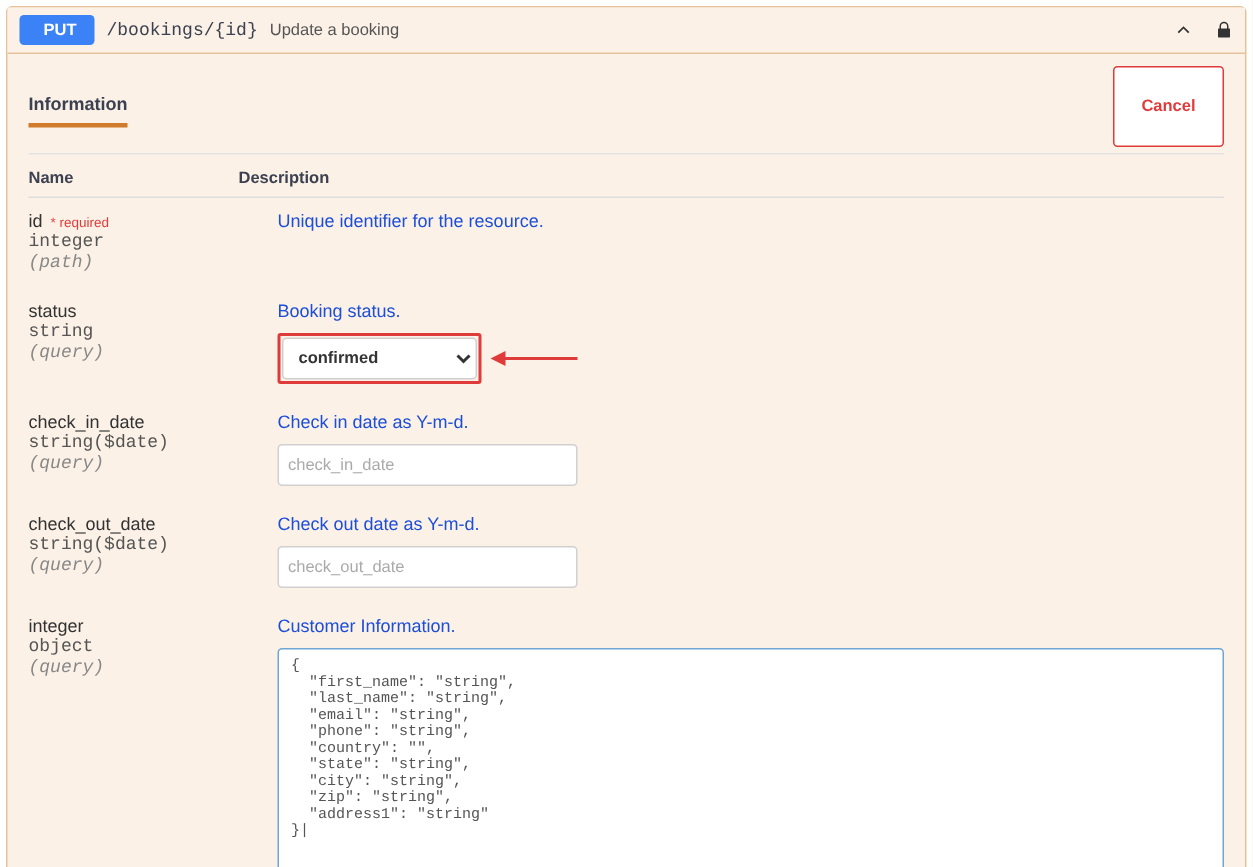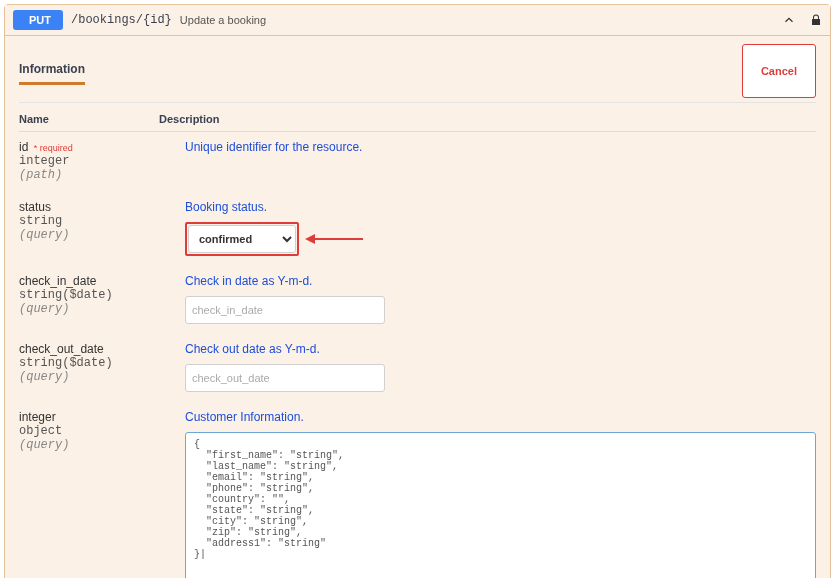--- a/index.html
+++ b/index.html
@@ -145,21 +145,21 @@
     display: flex;
     align-items: center;
   }
   .select-highlight {
     border: 2px solid #e03b3b;
     display: inline-block;
     padding: 1px;
     border-radius: 2px;
   }
   .select-input {
-    width: 108px;
+    width: 130px;
     font-weight: bold;
     padding-right: 18px;
   }
   .arrow-annot {
     display: flex;
     align-items: center;
     margin-left: 6px;
   }
   .arrow-annot svg { display:block; }
   .textarea-input {

